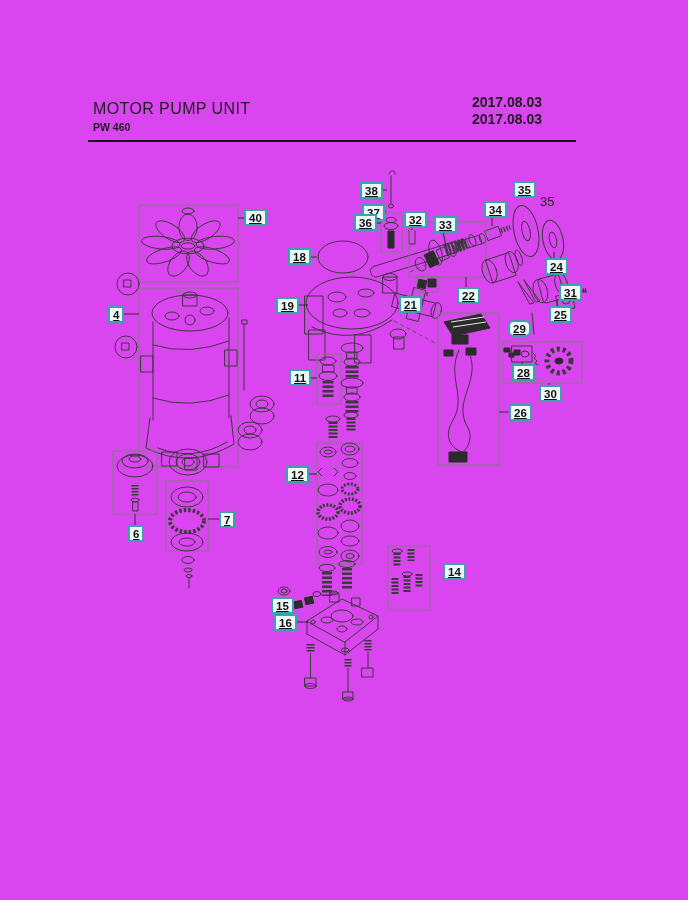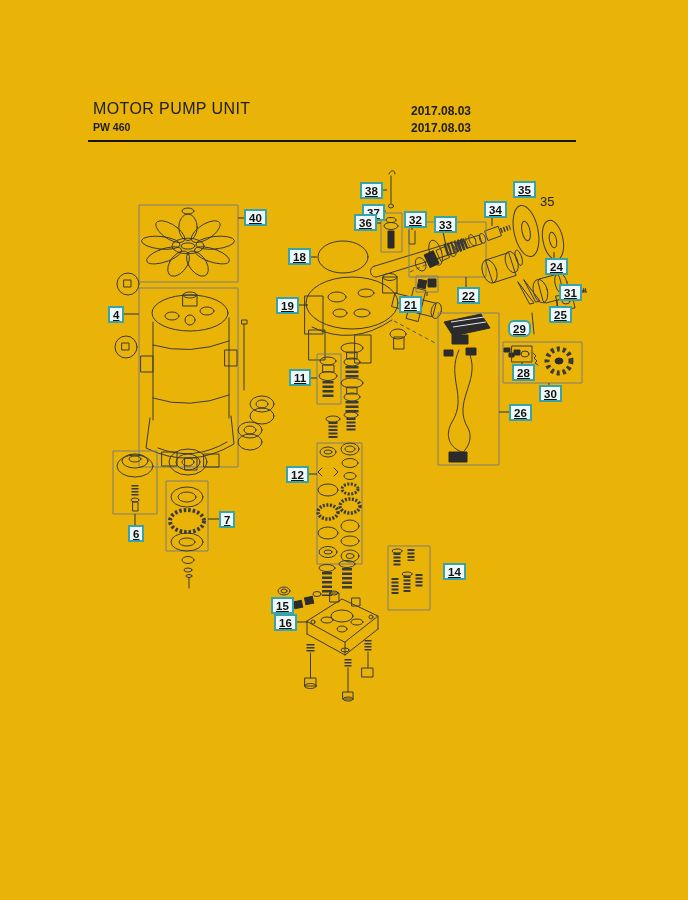--- a/index.html
+++ b/index.html
@@ -1,22 +1,22 @@
 <!DOCTYPE html>
 <html style="--callout-border: #39a3ac; --callout-bg: #eef8f9;"><head>
 <meta charset="utf-8">
 <style>
   html,body{margin:0;padding:0;background:#fff;}
-  #page{position:relative;width:688px;height:900px;background:#eab308;overflow:hidden;
+  #page{position:relative;width:688px;height:900px;background:#d946ef;overflow:hidden;
         font-family:"Liberation Sans",sans-serif;}
   .hdr-title{position:absolute;left:93px;top:100px;font-size:16px;font-weight:400;
              letter-spacing:.4px;color:#1d1d1d;}
   .hdr-model{position:absolute;left:93px;top:121px;font-size:10.5px;font-weight:700;color:#1d1d1d;}
-  .hdr-dates{position:absolute;left:340px;top:103px;width:202px;text-align:center;
-             font-size:12px;font-weight:700;color:#1d1d1d;line-height:17px;}
+  .hdr-dates{position:absolute;left:340px;top:94px;width:202px;text-align:right;
+             font-size:14px;font-weight:700;color:#1d1d1d;line-height:17px;}
   .hdr-rule{position:absolute;left:88px;top:140px;width:488px;height:2px;background:#151515;}
   #diagram-svg{position:absolute;left:0;top:0;}
   svg *{vector-effect:non-scaling-stroke;}
   .ln{stroke:#3a3a3a;fill:none;stroke-width:1;stroke-linecap:round;stroke-linejoin:round;}
   .cbox{stroke:#7d7d7d;fill:none;stroke-width:1;}
   .dk{fill:#2b2b2b;stroke:#2b2b2b;stroke-width:1;}
   .rib{stroke:#3a3a3a;fill:none;stroke-linecap:butt;}
   .lead{stroke:#2e2e2e;stroke-width:1;fill:none;}
   .dash{stroke:#555;stroke-width:1;stroke-dasharray:4 3;fill:none;}
   .callout{position:absolute;border:2px solid var(--callout-border,#39a3ac);

